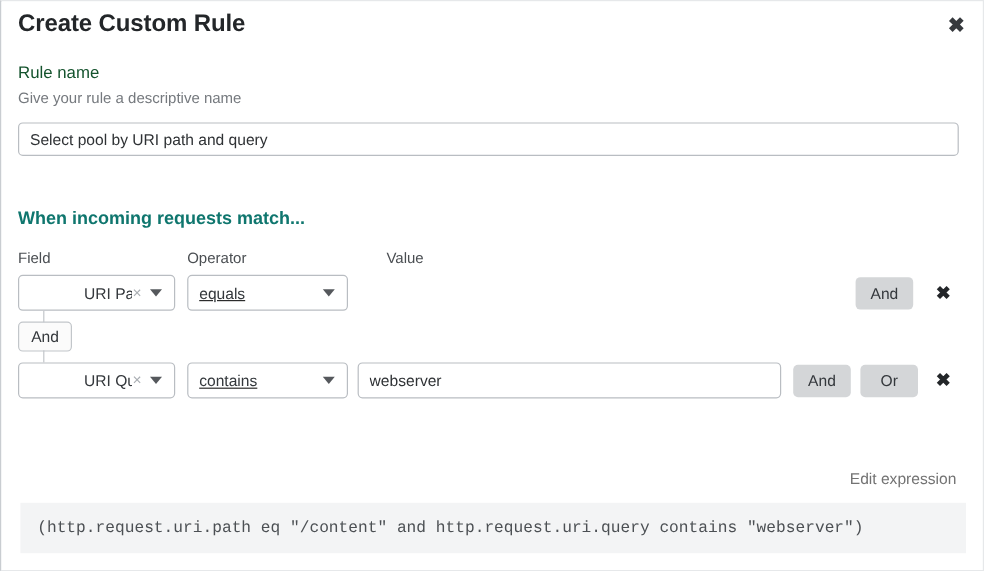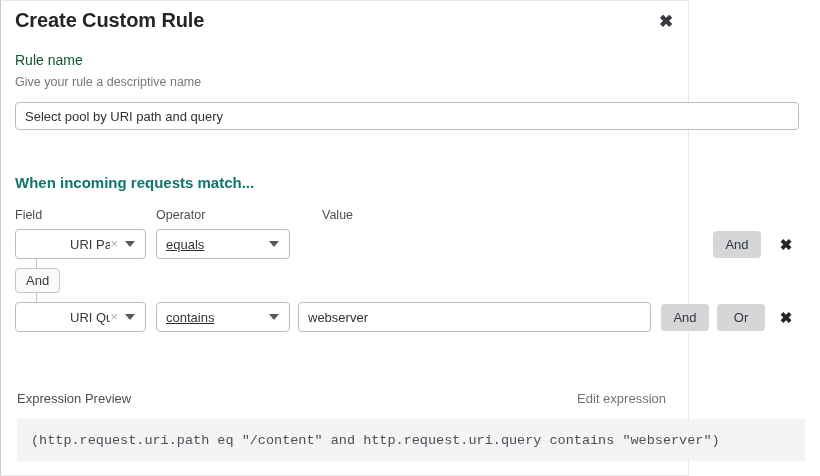--- a/index.html
+++ b/index.html
@@ -10,21 +10,21 @@
   body {
     width: 820px; height: 476px;
     font-family: "Liberation Sans", sans-serif;
     color: #2c2c2c;
     overflow: hidden;
     position: relative;
   }
   .modal {
     position: absolute;
     left: 0; top: 0;
-    width: 689px; height: 476px;
+    width: 820px; height: 476px;
     background: #fff;
     border-left: 1px solid #c9cdd1;
     border-top: 1px solid #e6e8ea;
     border-right: 1px solid #e6e8ea;
     border-bottom: 1px solid #e6e8ea;
   }
   
   .title {
     position: absolute;
     left: 14px; top: 8px;
@@ -274,17 +274,16 @@
     <div class="select-box op-sel">
       <span class="sel-text">contains</span>
       <span class="caret"></span>
     </div>
     <input class="val-input v2" type="text" value="webserver" style="">
     <button class="logic-btn and2">And</button>
     <button class="logic-btn or2">Or</button>
     <button class="del-btn d2">✖</button>
   </div>
 
-  <div class="expr-label">Expression Preview</div>
   <a class="expr-edit">Edit expression</a>
   <div class="expr-code">(http.request.uri.path eq "/content" and http.request.uri.query contains "webserver")</div>
 
 </div>
 
 </body></html>

